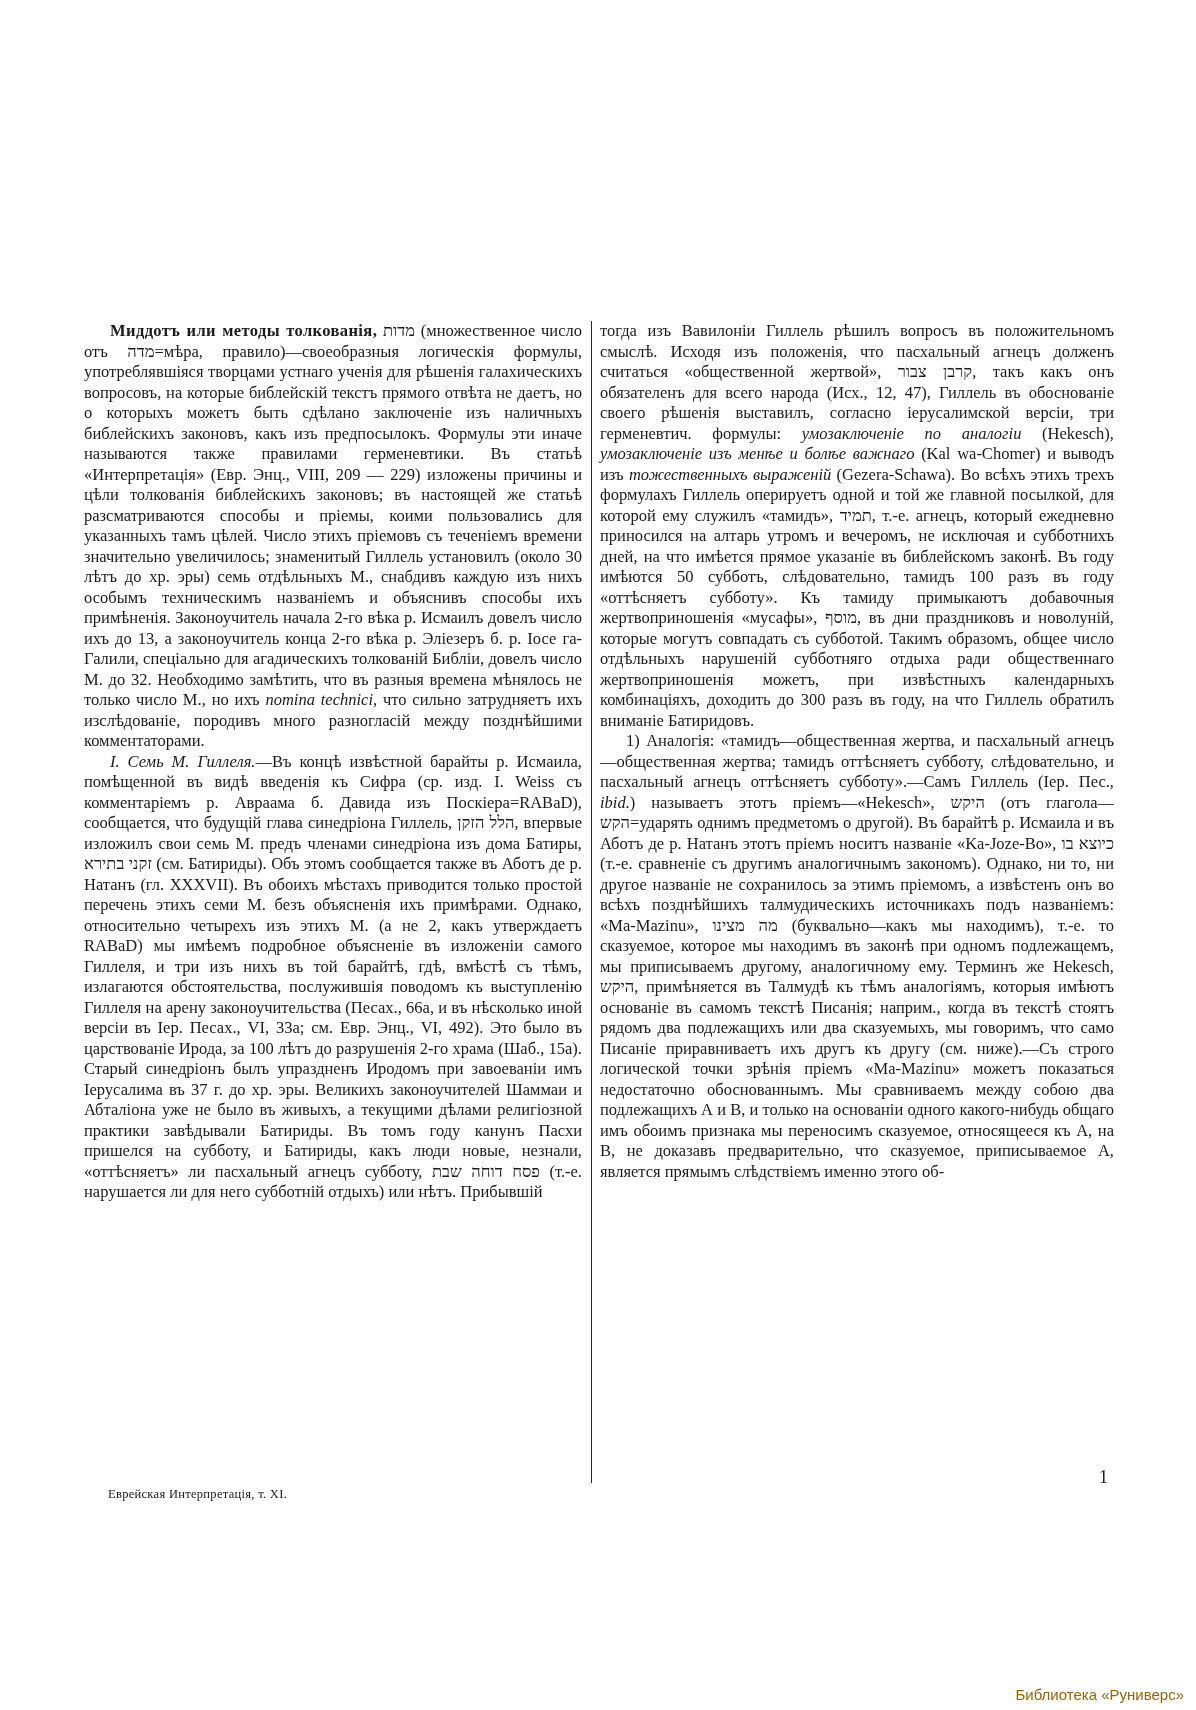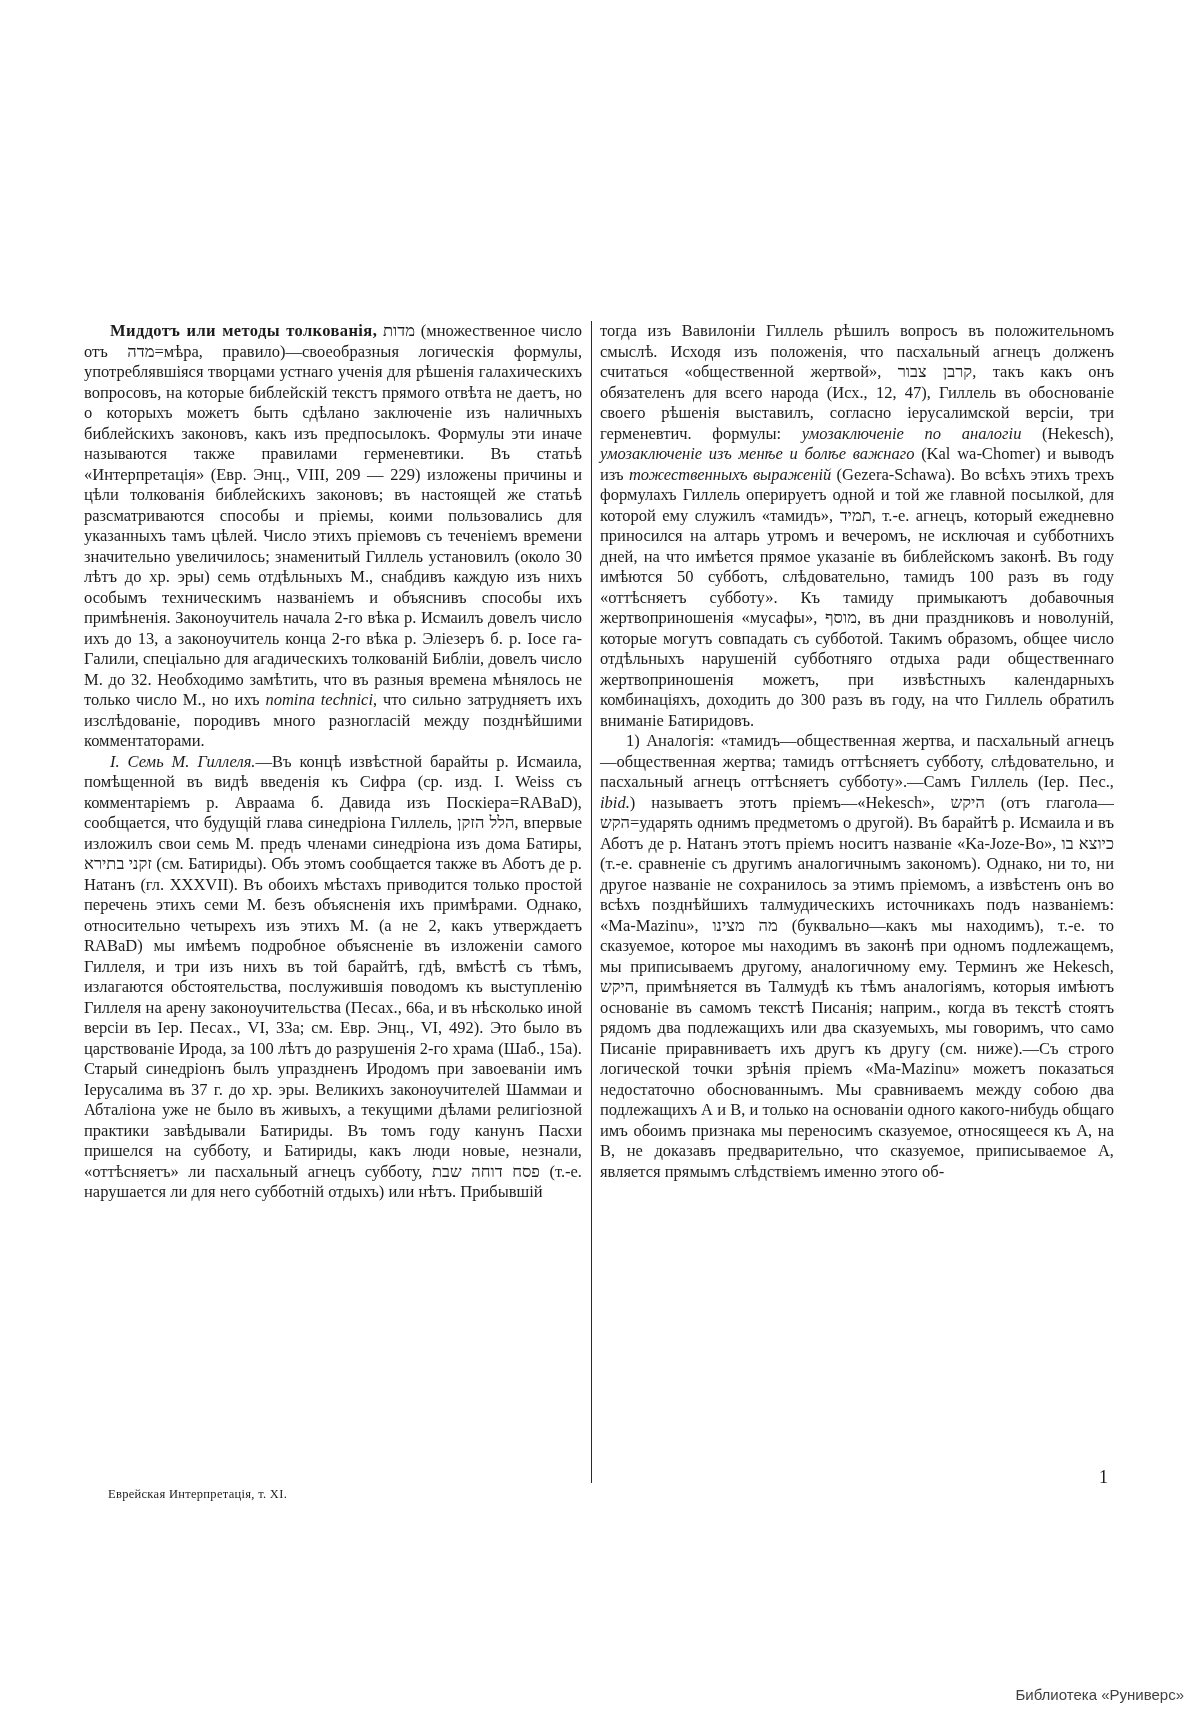--- a/index.html
+++ b/index.html
@@ -52,21 +52,21 @@
     right: 6px;
     top: 1146px;
     font-size: 18px;
   }
   .watermark {
     position: absolute;
     right: 12px;
     bottom: 7px;
     font-family: "Liberation Sans", sans-serif;
     font-size: 15px;
-    color: #404040;
+    color: #a16207;
   }
 </style>
 </head>
 <body>
 
 <div class="text-block">
   <div class="columns">
     <div class="col col-left">
       <p class="para first"><span class="bold">Миддотъ или методы толкованія,</span><span> מדות (множественное число отъ מדה=мѣра, правило)—своеобразныя логическія формулы, употреблявшіяся творцами устнаго ученія для рѣшенія галахическихъ вопросовъ, на которые библейскій текстъ прямого отвѣта не даетъ, но о которыхъ можетъ быть сдѣлано заключеніе изъ наличныхъ библейскихъ законовъ, какъ изъ предпосылокъ. Формулы эти иначе называются также правилами герменевтики. Въ статьѣ «Интерпретація» (Евр. Энц., VIII, 209 — 229) изложены причины и цѣли толкованія библейскихъ законовъ; въ настоящей же статьѣ разсматриваются способы и пріемы, коими пользовались для указанныхъ тамъ цѣлей. Число этихъ пріемовъ съ теченіемъ времени значительно увеличилось; знаменитый Гиллель установилъ (около 30 лѣтъ до хр. эры) семь отдѣльныхъ М., снабдивъ каждую изъ нихъ особымъ техническимъ названіемъ и объяснивъ способы ихъ примѣненія. Законоучитель начала 2-го вѣка р. Исмаилъ довелъ число ихъ до 13, а законоучитель конца 2-го вѣка р. Эліезеръ б. р. Іосе га-Галили, спеціально для агадическихъ толкованій Библіи, довелъ число М. до 32. Необходимо замѣтить, что въ разныя времена мѣнялось не только число М., но ихъ </span><span class="italic">nomina technici</span><span>, что сильно затрудняетъ ихъ изслѣдованіе, породивъ много разногласій между позднѣйшими комментаторами.</span></p>
       <p class="para"><span class="italic">І. Семь М. Гиллеля.</span><span>—Въ концѣ извѣстной барайты р. Исмаила, помѣщенной въ видѣ введенія къ Сифра (ср. изд. I. Weiss съ комментаріемъ р. Авраама б. Давида изъ Поскіера=RABaD), сообщается, что будущій глава синедріона Гиллель, הלל הזקן, впервые изложилъ свои семь М. предъ членами синедріона изъ дома Батиры, זקני בתירא (см. Батириды). Объ этомъ сообщается также въ Аботъ де р. Натанъ (гл. XXXVII). Въ обоихъ мѣстахъ приводится только простой перечень этихъ семи М. безъ объясненія ихъ примѣрами. Однако, относительно четырехъ изъ этихъ М. (а не 2, какъ утверждаетъ RABaD) мы имѣемъ подробное объясненіе въ изложеніи самого Гиллеля, и три изъ нихъ въ той барайтѣ, гдѣ, вмѣстѣ съ тѣмъ, излагаются обстоятельства, послужившія поводомъ къ выступленію Гиллеля на арену законоучительства (Песах., 66а, и въ нѣсколько иной версіи въ Іер. Песах., VI, 33а; см. Евр. Энц., VI, 492). Это было въ царствованіе Ирода, за 100 лѣтъ до разрушенія 2-го храма (Шаб., 15а). Старый синедріонъ былъ упраздненъ Иродомъ при завоеваніи имъ Іерусалима въ 37 г. до хр. эры. Великихъ законоучителей Шаммаи и Абталіона уже не было въ живыхъ, а текущими дѣлами религіозной практики завѣдывали Батириды. Въ томъ году канунъ Пасхи пришелся на субботу, и Батириды, какъ люди новые, незнали, «оттѣсняетъ» ли пасхальный агнецъ субботу, פסח דוחה שבת (т.-е. нарушается ли для него субботній отдыхъ) или нѣтъ. Прибывшій</span></p>

